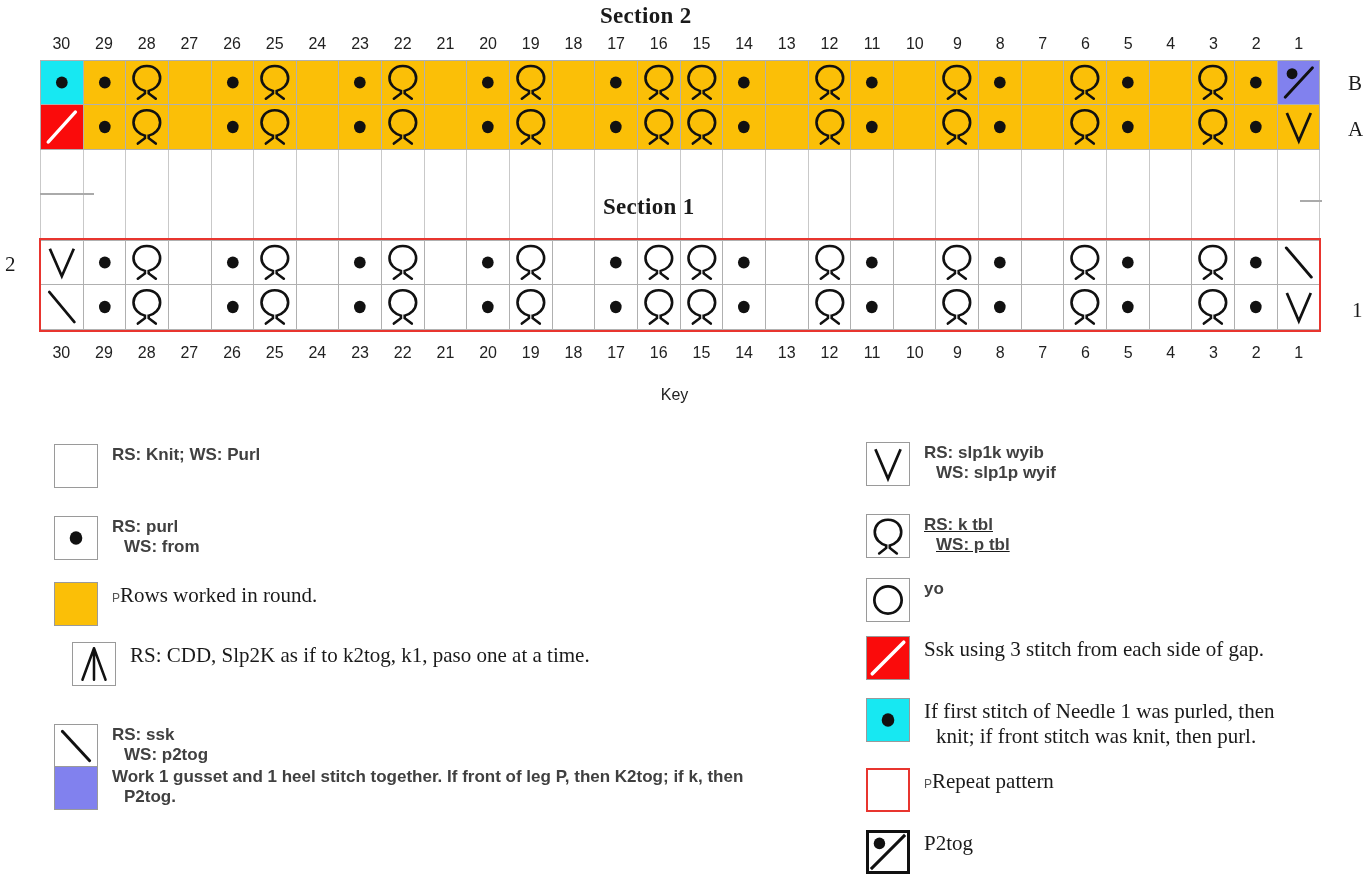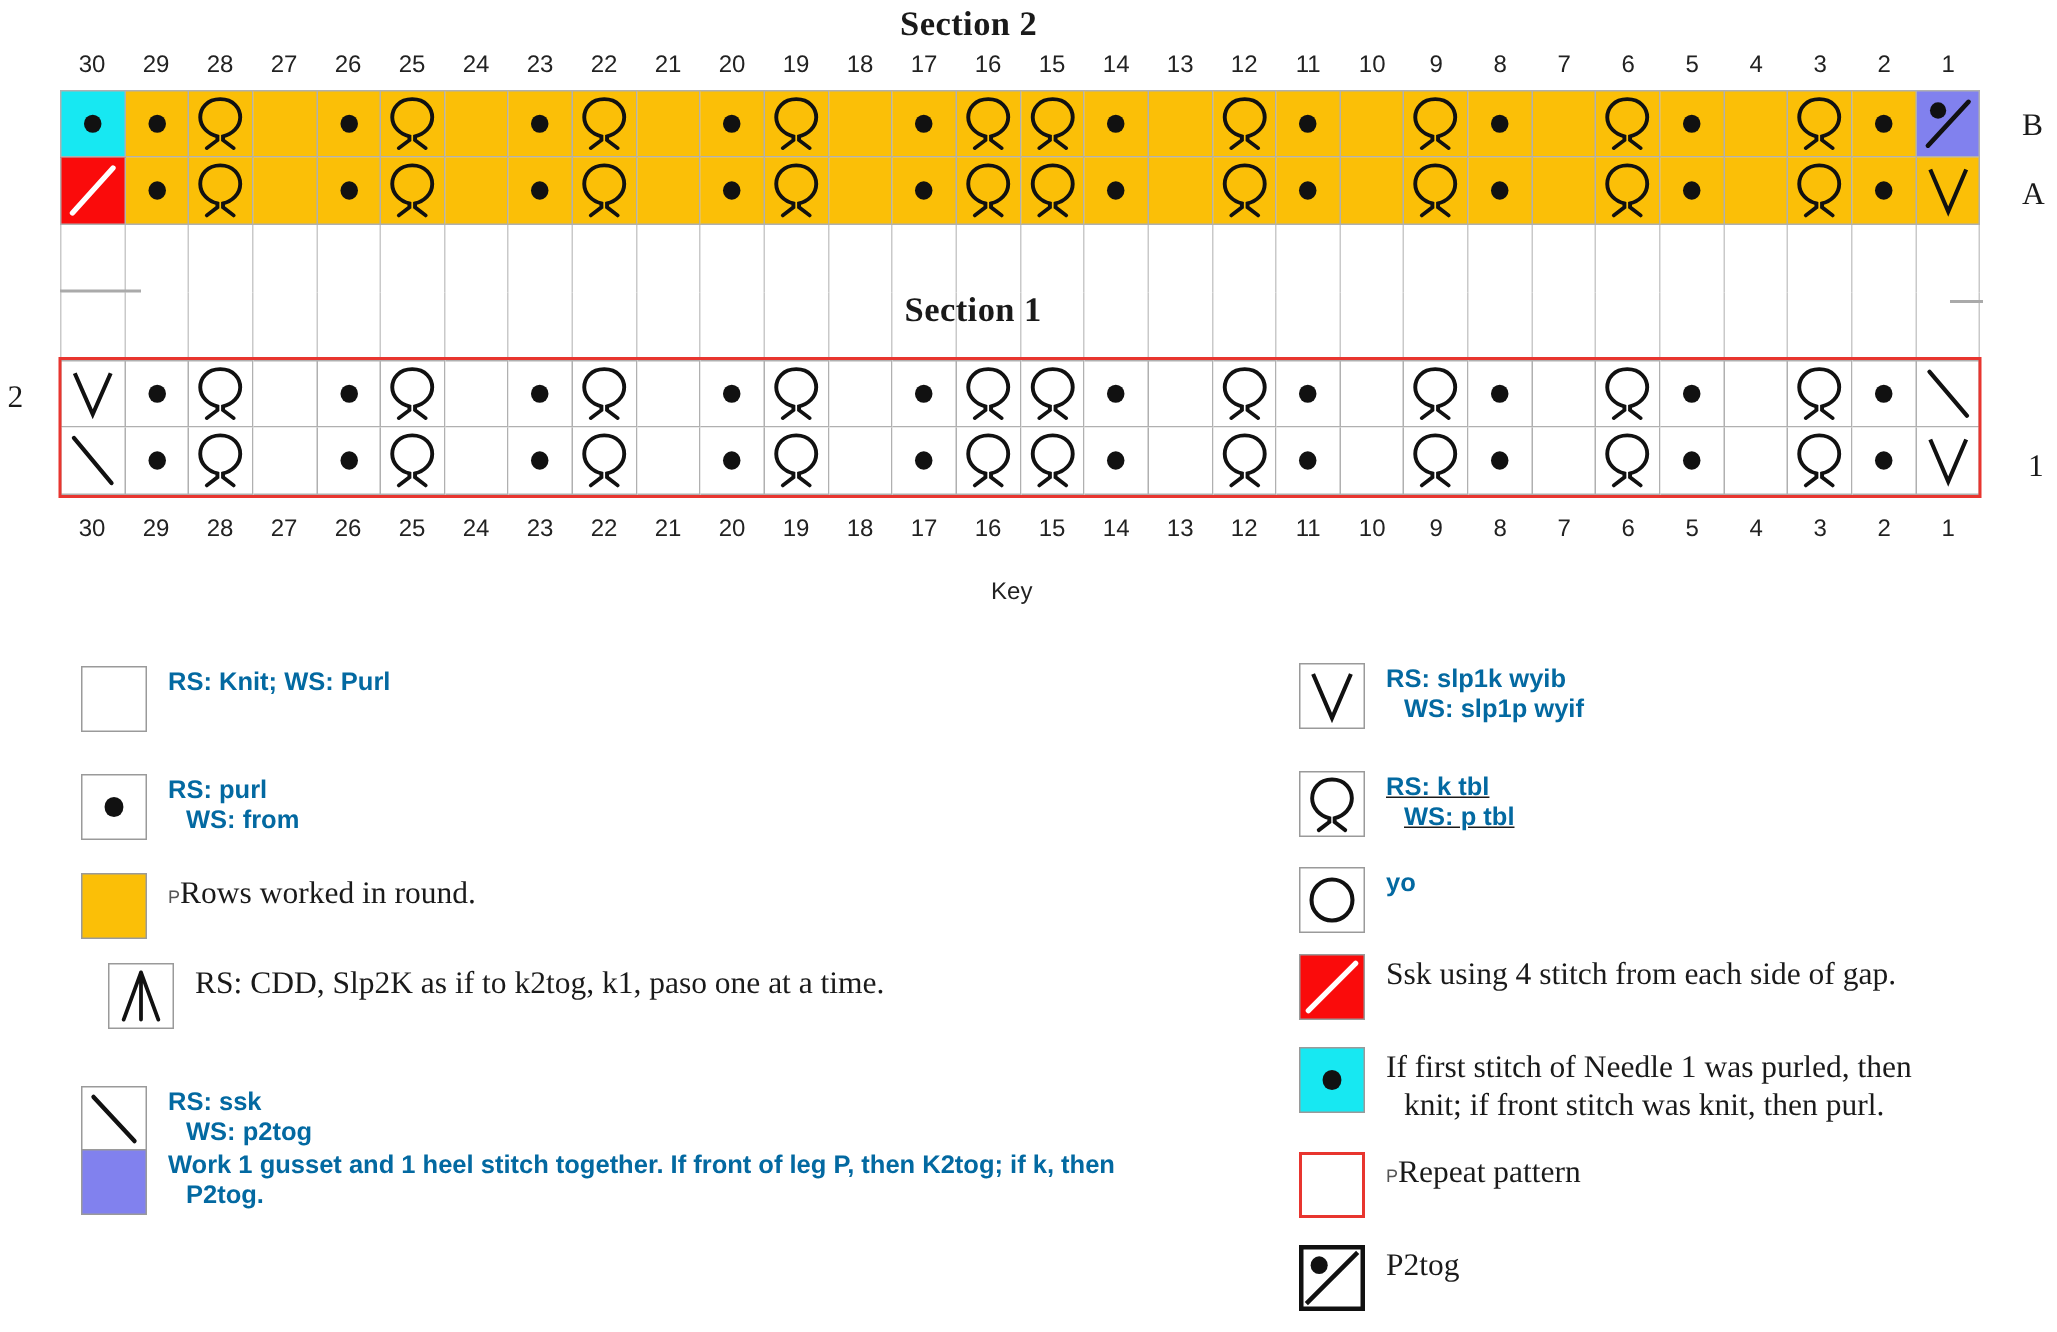--- a/index.html
+++ b/index.html
@@ -153,21 +153,21 @@
 
   .legend-text {
     margin-left:14px;
     line-height:1.18;
     padding-top:1px;
   }
   .legend-text.sans {
     font-family:"Liberation Sans", sans-serif;
     font-size:17px;
     font-weight:600;
-    color:#0369a1;
+    color:#404040;
   }
   .legend-text.serif {
     font-family:"Liberation Serif", serif;
     font-size:21px;
     color:#1a1a1a;
   }
   .legend-text .l2 { display:block; }
   .legend-text .indent { padding-left:12px; }
 
   .ghost-p {
@@ -1091,21 +1091,21 @@
           </svg>
         </div>
         <div class="legend-text sans"><span>yo</span></div>
       </div>
       <div class="legend-item" style="top: 206px; left: 0px;">
         <div class="swatch sw-red">
           <svg viewBox="0 0 40 40" preserveAspectRatio="none">
             <path d="M5 35 L35 5" fill="none" stroke="#fff" stroke-width="3.4" stroke-linecap="round"></path>
           </svg>
         </div>
-        <div class="legend-text serif"><span>Ssk using 4 stitch from each side of gap.</span></div>
+        <div class="legend-text serif"><span>Ssk using 3 stitch from each side of gap.</span></div>
       </div>
       <div class="legend-item" style="top: 268px; left: 0px;">
         <div class="swatch sw-cyan">
           <svg viewBox="0 0 40 40" preserveAspectRatio="none">
             <ellipse cx="20" cy="20" rx="6" ry="6.4" fill="#111"></ellipse>
           </svg>
         </div>
         <div class="legend-text serif"><span>If first stitch of Needle 1 was purled, then</span><span class="l2 indent">knit; if front stitch was knit, then purl.</span></div>
       </div>
       <div class="legend-item" style="top: 338px; left: 0px;">

